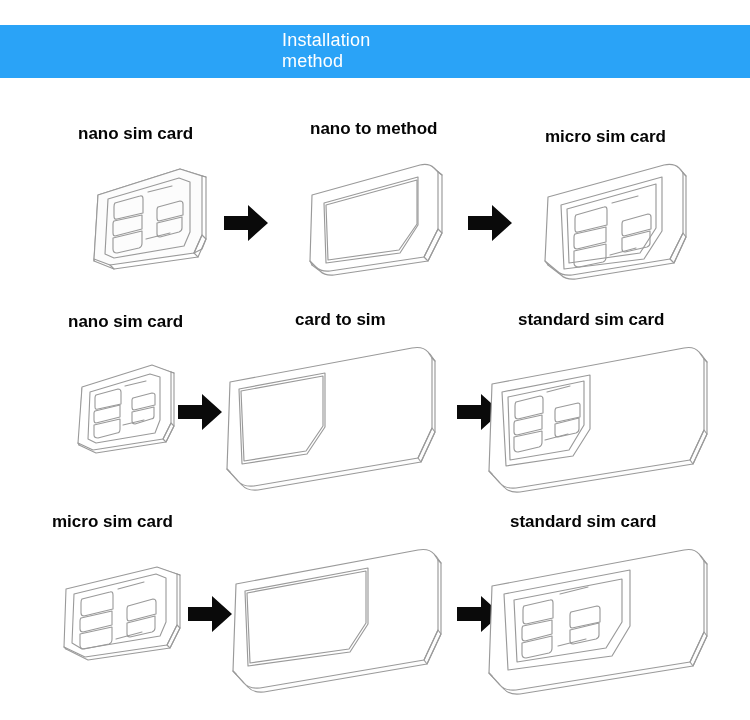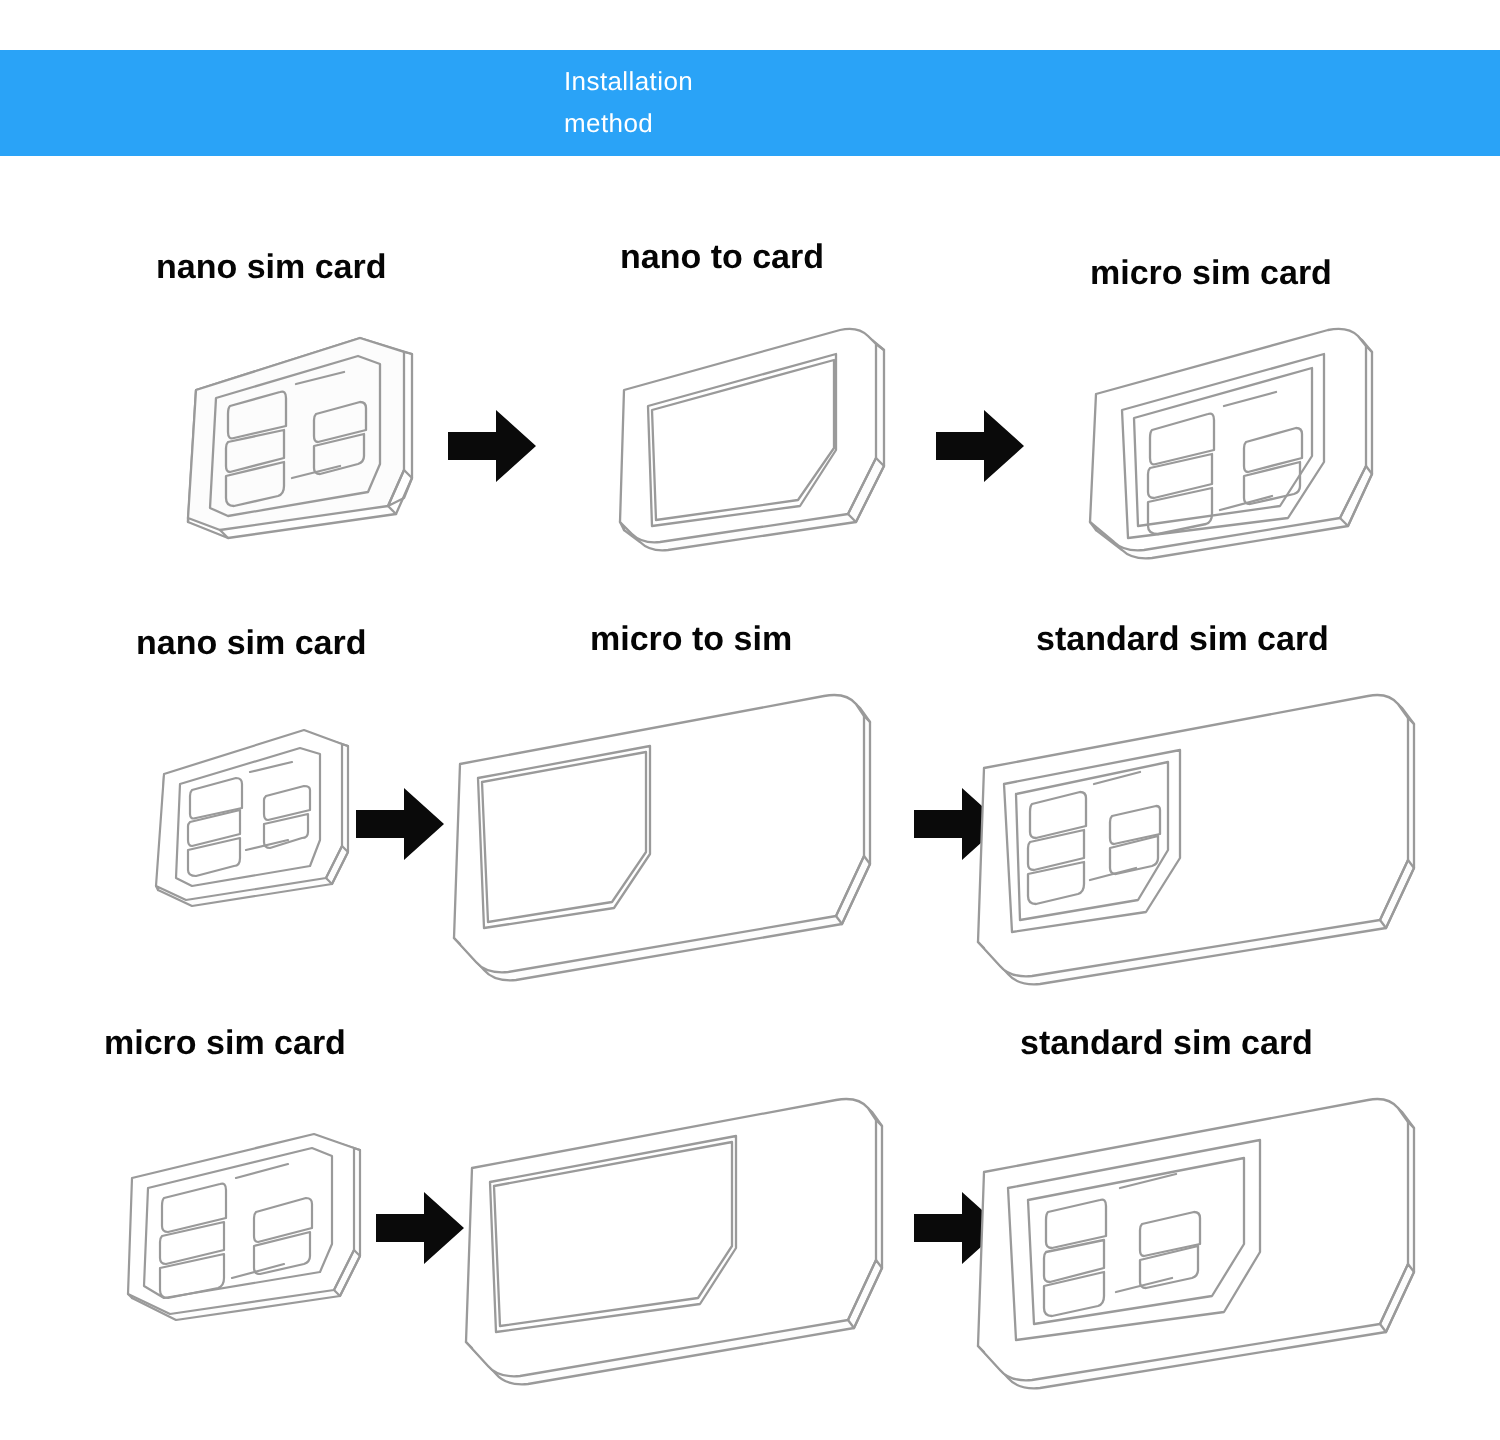--- a/index.html
+++ b/index.html
@@ -23,21 +23,21 @@
     width: 750px;
     height: 53px;
     background: #2aa3f7;
   }
   #header-title {
     position: absolute;
     left: 282px;
     top: 30px;
     width: 200px;
     color: #ffffff;
-    font-size: 13px;
+    font-size: 18px;
     line-height: 21px;
     font-family: "Liberation Sans", sans-serif;
     font-weight: 400;
     white-space: pre-line;
     letter-spacing: 0.2px;
   }
 
   
   .row {
     position: absolute;
@@ -83,21 +83,21 @@
 <body>
 
 <div id="header-banner"></div>
 <div id="header-title">Installation
 method</div>
 
 <div class="row" id="row-1">
 
   <div class="row-labels">
     <div class="step-label" style="left:78px; top:19px;">nano sim card</div>
-    <div class="step-label" style="left:310px; top:14px;">nano to card</div>
+    <div class="step-label" style="left:310px; top:14px;">nano to method</div>
     <div class="step-label" style="left:545px; top:22px;">micro sim card</div>
   </div>
 
   <div class="row-figs" style="top:50px;">
 
     <div class="fig" style="left:84px; top:10px;">
       <svg width="130" height="115" viewBox="0 0 130 115">
         <g fill="none" stroke="#9a9a9a" stroke-width="1.15" stroke-linejoin="round" stroke-linecap="round">
 
           <path d="M14 30 L96 4 L122 12 L122 74 L114 92 L30 104 L10 96 Z" fill="#ffffff"></path>
@@ -179,21 +179,21 @@
       </svg>
     </div>
 
   </div>
 </div>
 
 <div class="row" id="row-2">
 
   <div class="row-labels">
     <div class="step-label" style="left:68px; top:14px;">nano sim card</div>
-    <div class="step-label" style="left:295px; top:12px;">micro to sim</div>
+    <div class="step-label" style="left:295px; top:12px;">card to sim</div>
     <div class="step-label" style="left:518px; top:12px;">standard sim card</div>
   </div>
 
   <div class="row-figs" style="top:46px;">
 
     <div class="fig" style="left:70px; top:18px;">
       <svg width="112" height="100" viewBox="0 0 112 100">
         <g fill="none" stroke="#9a9a9a" stroke-width="1.1" stroke-linejoin="round" stroke-linecap="round">
           <path d="M12 26 L82 4 L104 11 L104 64 L96 80 L26 91 L9 83 Z" fill="#fdfdfd"></path>
           <path d="M12 25 L82 3 L101 10 L101 61 L93 77 L23 88 L8 81 Z" fill="#ffffff"></path>

